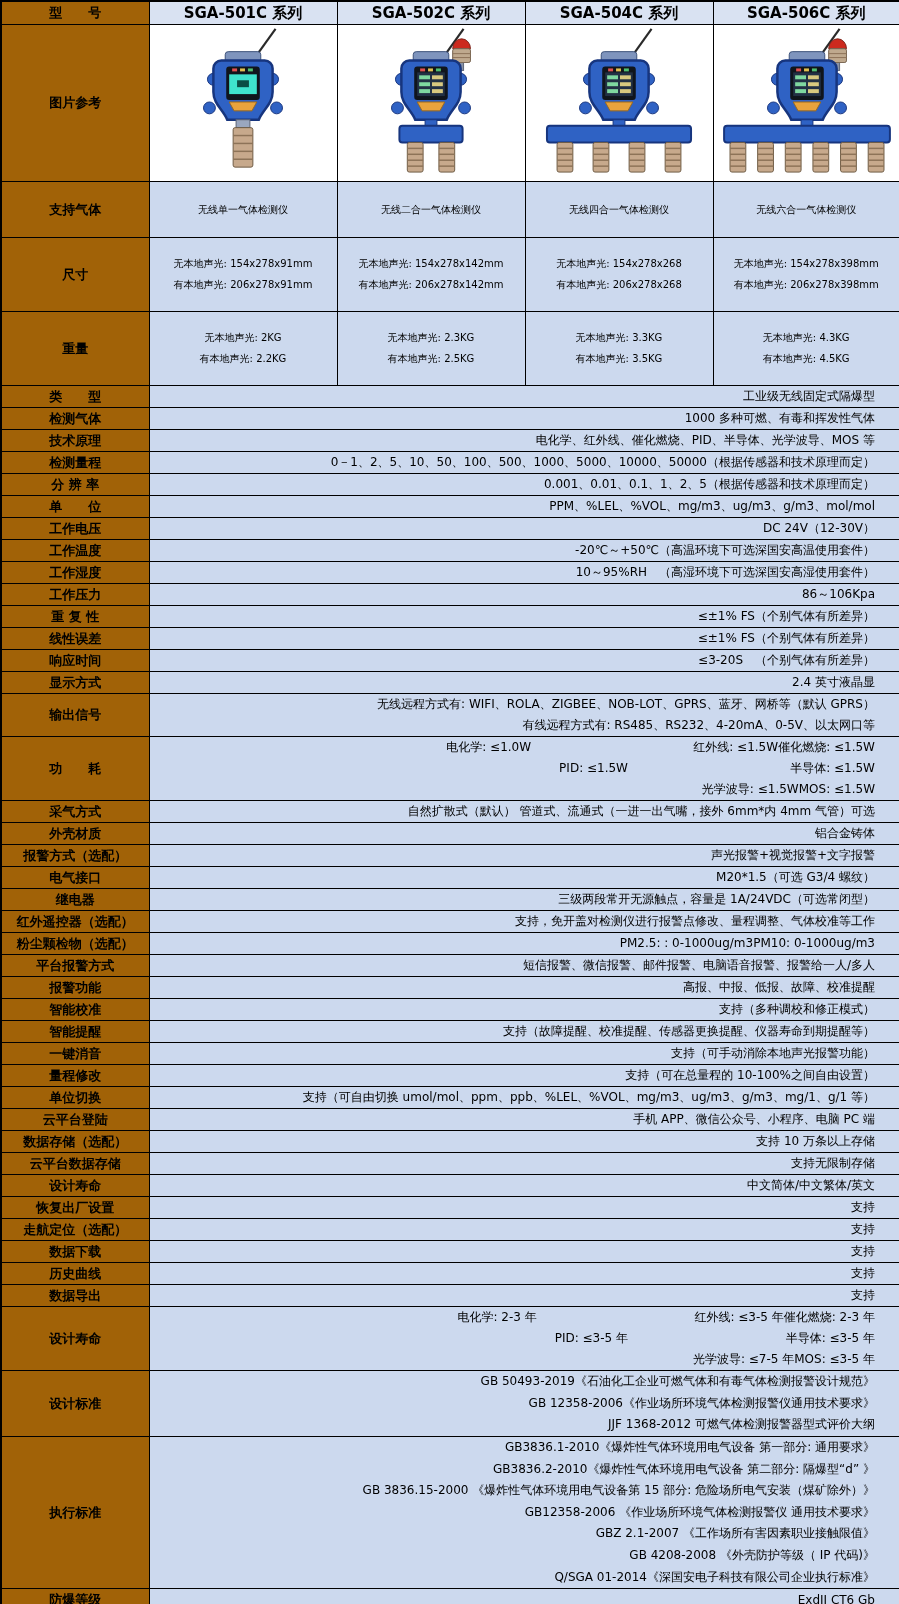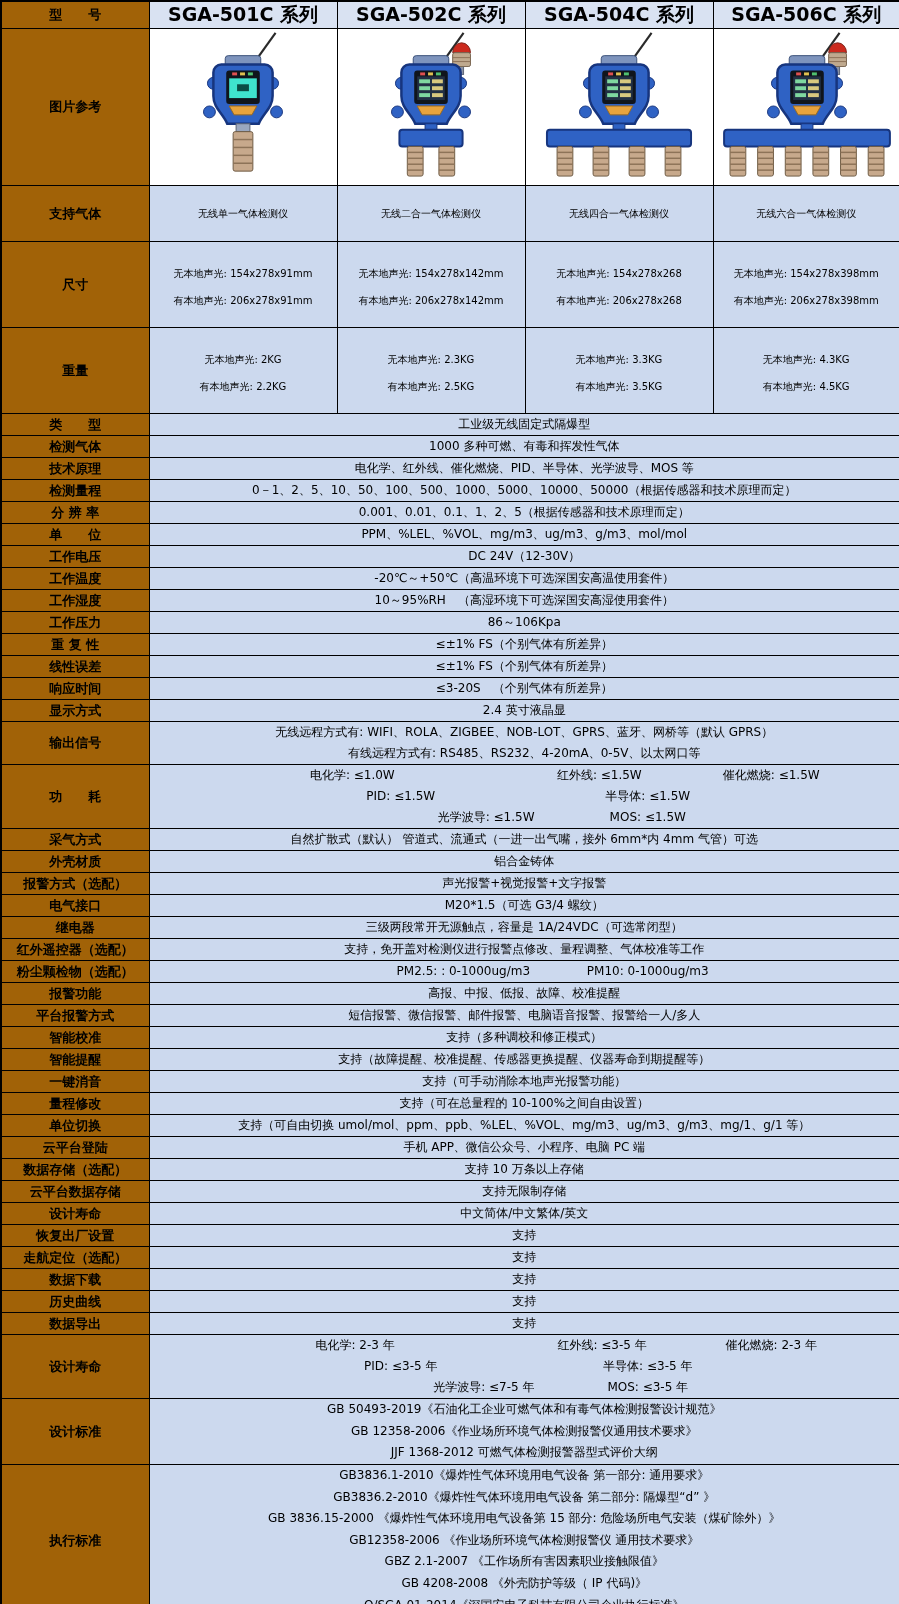--- a/index.html
+++ b/index.html
@@ -1,25 +1,25 @@
 <!DOCTYPE html>
 <html><head>
 <meta charset="utf-8">
 <style>
   html,body{margin:0;padding:0;background:#ffffff;}
   body{width:899px;font-family:"DejaVu Sans","Liberation Sans",sans-serif;color:#000;}
   table{border-collapse:collapse;table-layout:fixed;width:899px;border:2px solid #000;}
   th,td{border:1px solid #000;padding:0;overflow:hidden;vertical-align:middle;}
   th.lbl{background:#a16207;font-weight:bold;font-size:13px;text-align:center;padding:0 2px;}
-  th.model{background:#d9e2f2;font-weight:bold;font-size:19px;text-align:center;height:26px;}
-  td.val{background:#ccd9ee;font-size:12px;text-align:center;padding:0 24px;margin-top:34px;}
+  th.model{background:#d9e2f2;font-weight:bold;font-size:15px;text-align:center;height:26px;}
+  td.val{background:#ccd9ee;font-size:12px;text-align:right;padding:0 24px;margin-top:34px;}
   td.cell{background:#ccd9ee;font-size:10px;text-align:center;padding:16px 2px;}
   td.imgc{background:#ffffff;text-align:center;height:154px;}
   .ln{line-height:21px;white-space:pre-wrap;}
-  .ln2{line-height:20.5px;margin-top:6px;}
+  .ln2{line-height:20.5px;}
   .lnm{line-height:21.6px;}
   .seg{display:inline-block;min-width:247px;}
   .seg:last-child{min-width:0;}
   tr.r1 td,tr.r1 th{height:21px;}
   tr.rg td,tr.rg th{height:23px;}
   tr.r2 td,tr.r2 th{height:41px;}
   tr.r3 td,tr.r3 th{height:65px;}
   tr.r7 td,tr.r7 th{height:151px;}
   tr.rb td,tr.rb th{height:22px;}
 </style>
@@ -391,29 +391,29 @@
           <div class="ln ">支持，免开盖对检测仪进行报警点修改、量程调整、气体校准等工作</div>
         </td>
       </tr>
       <tr class="r1">
         <th class="lbl">粉尘颗检物（选配）</th>
         <td class="val" colspan="4">
           <div class="ln "><span class="seg">PM2.5: : 0-1000ug/m3</span><span class="seg">PM10: 0-1000ug/m3</span></div>
         </td>
       </tr>
       <tr class="r1">
+        <th class="lbl">平台报警方式</th>
+        <td class="val" colspan="4">
+          <div class="ln ">短信报警、微信报警、邮件报警、电脑语音报警、报警给一人/多人</div>
+        </td>
+      </tr>
+      <tr class="r1">
         <th class="lbl">报警功能</th>
         <td class="val" colspan="4">
           <div class="ln ">高报、中报、低报、故障、校准提醒</div>
-        </td>
-      </tr>
-      <tr class="r1">
-        <th class="lbl">平台报警方式</th>
-        <td class="val" colspan="4">
-          <div class="ln ">短信报警、微信报警、邮件报警、电脑语音报警、报警给一人/多人</div>
         </td>
       </tr>
       <tr class="r1">
         <th class="lbl">智能校准</th>
         <td class="val" colspan="4">
           <div class="ln ">支持（多种调校和修正模式）</div>
         </td>
       </tr>
       <tr class="r1">
         <th class="lbl">智能提醒</th>

